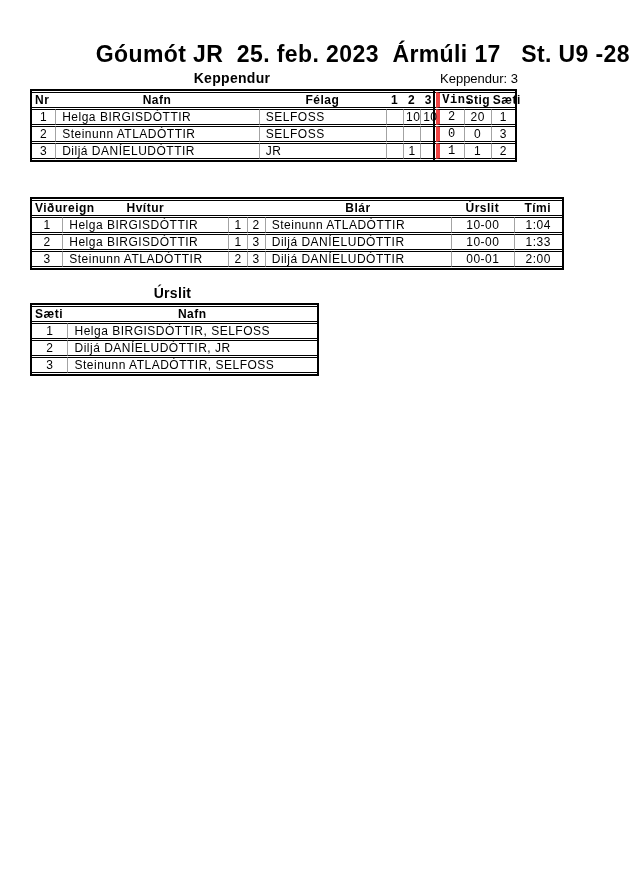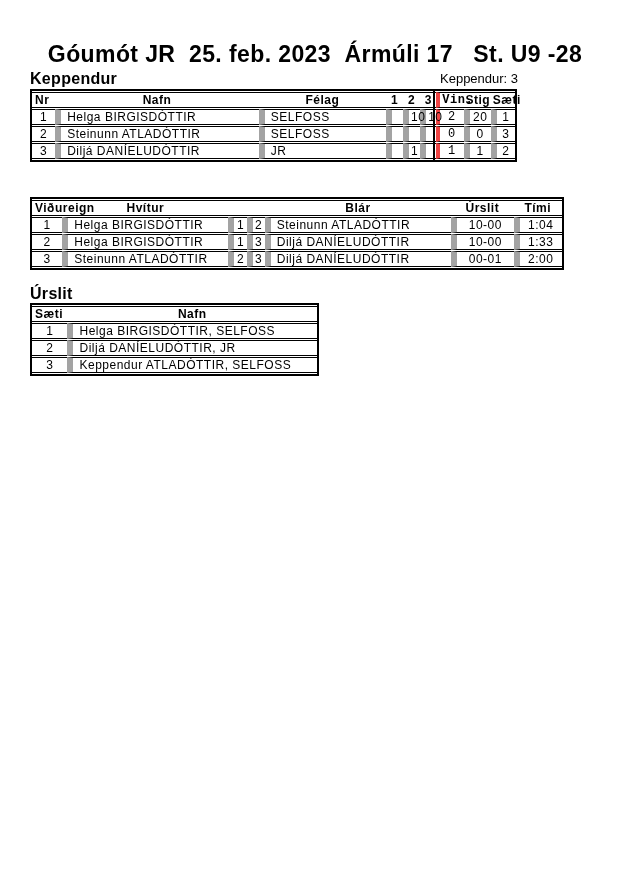--- a/index.html
+++ b/index.html
@@ -15,31 +15,32 @@
     color: #000000;
     font-family: "Liberation Sans", sans-serif;
     overflow: hidden;
   }
   .title {
     position: absolute;
     top: 41px;
     left: 0;
     width: 630px;
     margin: 0;
-    text-align: center;
+    text-align: right;
     font-size: 23px;
     font-weight: bold;
     letter-spacing: 0.4px;
     white-space: pre;
   }
   .section-label {
     position: absolute;
-    font-size: 16px;
+    font-size: 14px;
     font-weight: bold;
     letter-spacing: 0.3px;
+    text-align: center;
   }
   .lbl-keppendur { top: 70px; left: 30px; width: 404px; }
   .lbl-vidureignir { top: 178px; left: 30px; width: 530px; }
   .lbl-urslit { top: 285px; left: 30px; width: 285px; }
   .count-label {
     position: absolute;
     top: 71px;
     left: 440px;
     width: 161px;
     font-size: 13px;
@@ -69,21 +70,21 @@
     white-space: nowrap;
     overflow: visible;
     border-top: 1px solid #000000;
     border-bottom: 1px solid #000000;
     text-align: center;
     font-weight: normal;
     vertical-align: middle;
   }
   .twrap th { font-weight: bold; border-left: none; }
   .twrap th.hl { text-align: left; padding-left: 3px; }
-  .twrap td { border-left: 6px solid #a3a3a3; }
+  .twrap td { border-left: 1px solid #a3a3a3; }
   .twrap td.first { border-left: none; }
   .twrap td.l { text-align: left; padding-left: 6px; }
   .twrap th.thick, .twrap td.thick { border-left: 4px solid #ef4444; font-family: Liberation Mono, monospace; }
   .vdiv {
     position: absolute;
     top: 0;
     bottom: 0;
     left: 401px;
     width: 2px;
     background: #000000;
@@ -237,19 +238,19 @@
         <tr>
           <td class="first">1</td>
           <td class="l">Helga BIRGISDÓTTIR, SELFOSS</td>
         </tr>
         <tr>
           <td class="first">2</td>
           <td class="l">Diljá DANÍELUDÓTTIR, JR</td>
         </tr>
         <tr>
           <td class="first">3</td>
-          <td class="l">Keppendur ATLADÓTTIR, SELFOSS</td>
+          <td class="l">Steinunn ATLADÓTTIR, SELFOSS</td>
         </tr>
       </tbody>
     </table>
   </div>
 
 </div>
 
 </body></html>

